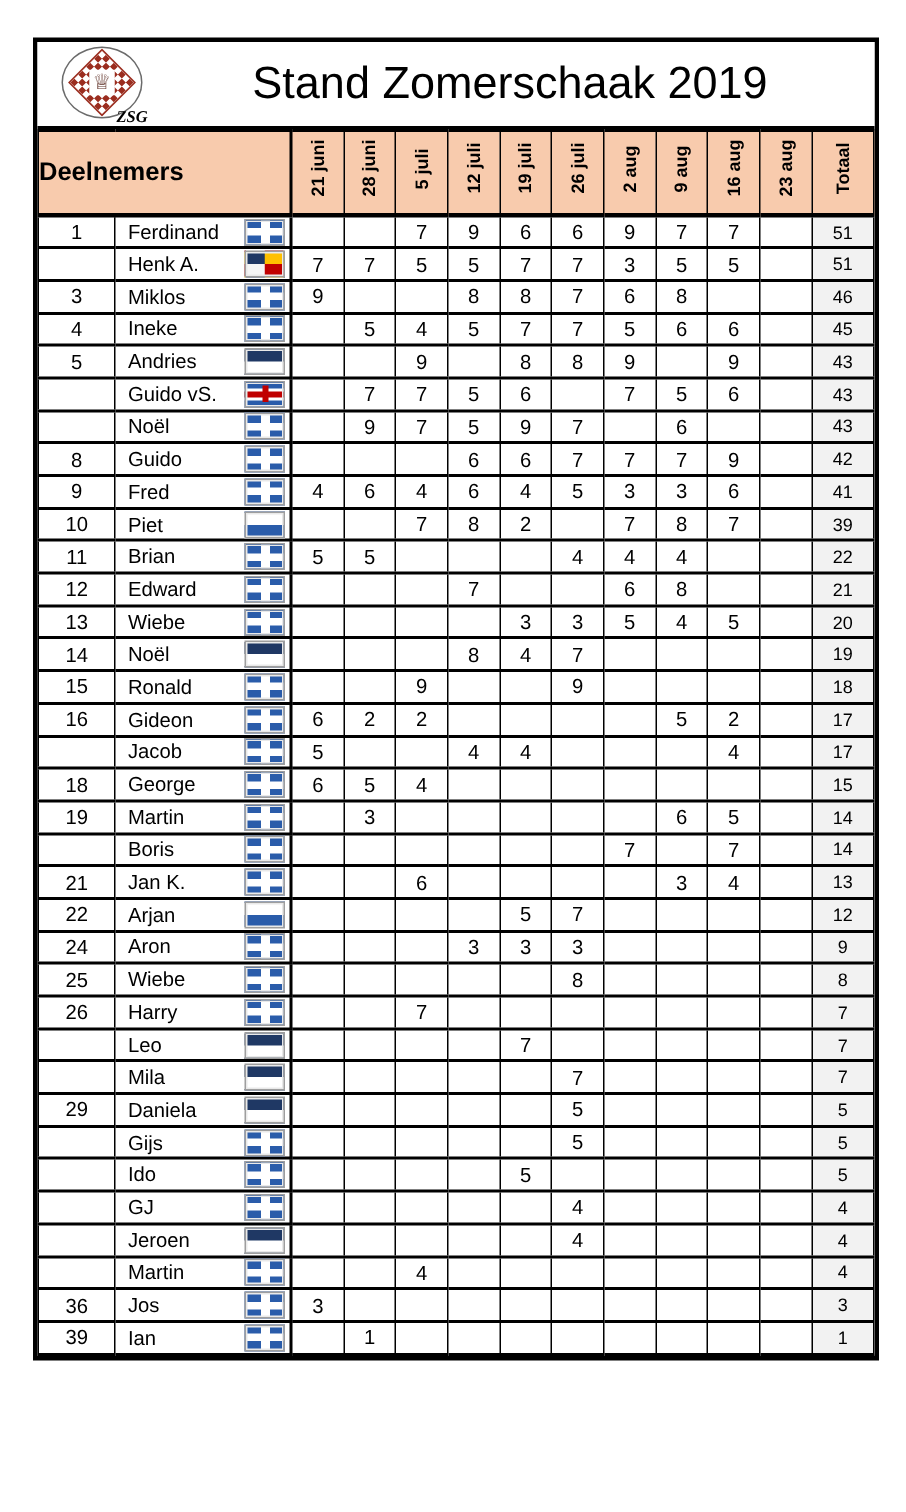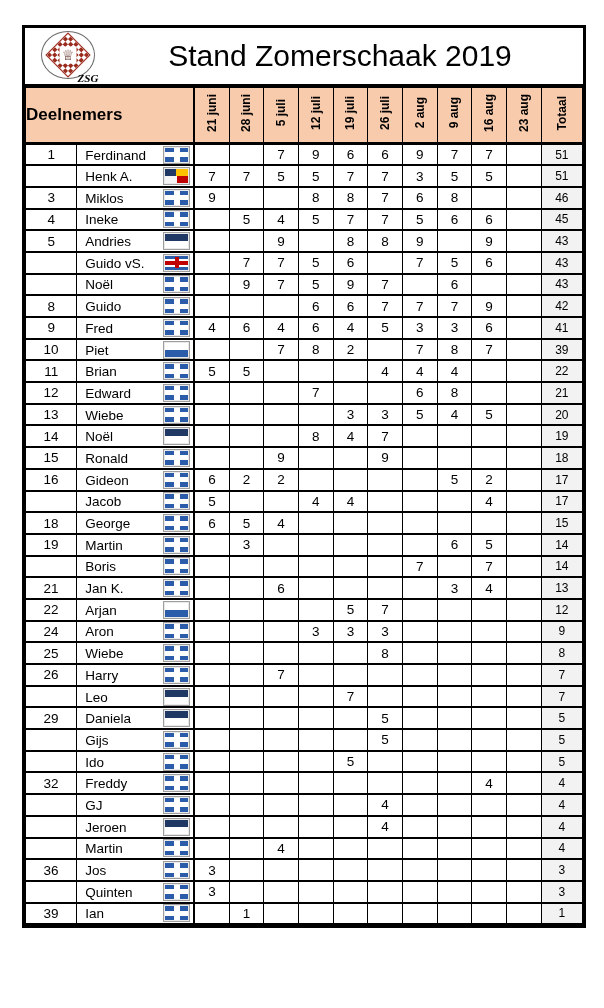--- a/index.html
+++ b/index.html
@@ -556,20 +556,38 @@
             <td class="score"></td>
             <td class="score">7</td>
             <td class="score"></td>
             <td class="score"></td>
             <td class="score"></td>
             <td class="score"></td>
             <td class="score"></td>
             <td class="total">7</td>
   </tr>
           <tr>
+    <td class="rank"></td>
+    <td class="name">
+      <span class="pname">Mila</span>
+      <span class="flag flag-navy-white"></span>
+    </td>
+    <td class="score"></td>
+            <td class="score"></td>
+            <td class="score"></td>
+            <td class="score"></td>
+            <td class="score"></td>
+            <td class="score">7</td>
+            <td class="score"></td>
+            <td class="score"></td>
+            <td class="score"></td>
+            <td class="score"></td>
+            <td class="total">7</td>
+  </tr>
+          <tr>
     <td class="rank">29</td>
     <td class="name">
       <span class="pname">Daniela</span>
       <span class="flag flag-navy-white"></span>
     </td>
     <td class="score"></td>
             <td class="score"></td>
             <td class="score"></td>
             <td class="score"></td>
             <td class="score"></td>
@@ -610,38 +628,20 @@
             <td class="score"></td>
             <td class="score">5</td>
             <td class="score"></td>
             <td class="score"></td>
             <td class="score"></td>
             <td class="score"></td>
             <td class="score"></td>
             <td class="total">5</td>
   </tr>
           <tr>
-    <td class="rank">32</td>
-    <td class="name">
-      <span class="pname">Freddy</span>
-      <span class="flag flag-blue-cross"></span>
-    </td>
-    <td class="score"></td>
-            <td class="score"></td>
-            <td class="score"></td>
-            <td class="score"></td>
-            <td class="score"></td>
-            <td class="score"></td>
-            <td class="score"></td>
-            <td class="score"></td>
-            <td class="score">4</td>
-            <td class="score"></td>
-            <td class="total">4</td>
-  </tr>
-          <tr>
     <td class="rank"></td>
     <td class="name">
       <span class="pname">GJ</span>
       <span class="flag flag-blue-cross"></span>
     </td>
     <td class="score"></td>
             <td class="score"></td>
             <td class="score"></td>
             <td class="score"></td>
             <td class="score"></td>
@@ -685,38 +685,20 @@
             <td class="score"></td>
             <td class="score"></td>
             <td class="score"></td>
             <td class="score"></td>
             <td class="total">4</td>
   </tr>
           <tr>
     <td class="rank">36</td>
     <td class="name">
       <span class="pname">Jos</span>
-      <span class="flag flag-blue-cross"></span>
-    </td>
-    <td class="score">3</td>
-            <td class="score"></td>
-            <td class="score"></td>
-            <td class="score"></td>
-            <td class="score"></td>
-            <td class="score"></td>
-            <td class="score"></td>
-            <td class="score"></td>
-            <td class="score"></td>
-            <td class="score"></td>
-            <td class="total">3</td>
-  </tr>
-          <tr>
-    <td class="rank"></td>
-    <td class="name">
-      <span class="pname">Quinten</span>
       <span class="flag flag-blue-cross"></span>
     </td>
     <td class="score">3</td>
             <td class="score"></td>
             <td class="score"></td>
             <td class="score"></td>
             <td class="score"></td>
             <td class="score"></td>
             <td class="score"></td>
             <td class="score"></td>

